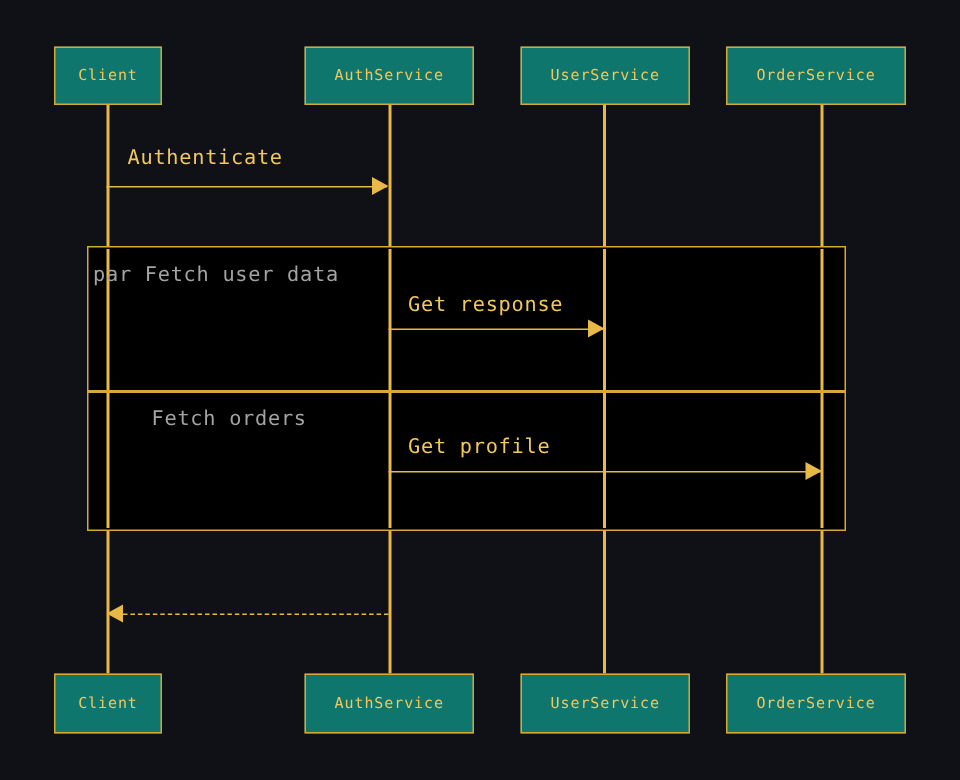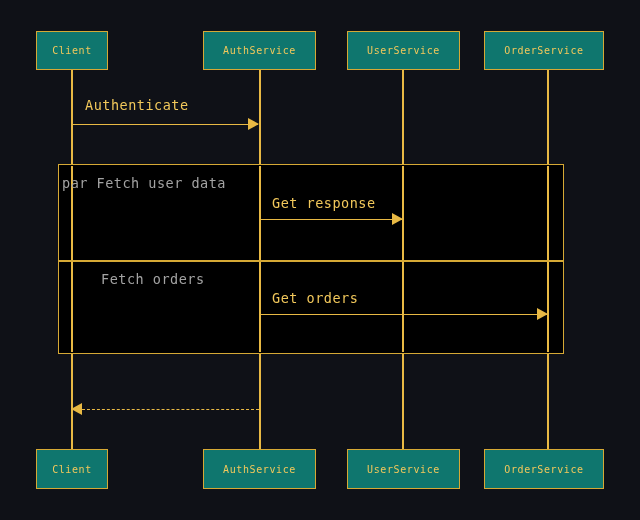--- a/index.html
+++ b/index.html
@@ -114,21 +114,21 @@
   <div class="frag-label" style="left:62px; top:271px;margin-left:39px;">Fetch orders</div>
 
   <div class="msg-label" style="left:85px; top:97px;">Authenticate</div>
   <div class="msg-line" style="left:71px; top:124px; width:187px;"></div>
   <div class="msg-head right" style="left:248px; top:118px;"></div>
 
   <div class="msg-label" style="left:272px; top:195px;">Get response</div>
   <div class="msg-line" style="left:259px; top:219px; width:143px;"></div>
   <div class="msg-head right" style="left:392px; top:213px;"></div>
 
-  <div class="msg-label" style="left:272px; top:290px;">Get orders</div>
+  <div class="msg-label" style="left:272px; top:290px;">Get profile</div>
   <div class="msg-line" style="left:259px; top:314px; width:288px;"></div>
   <div class="msg-head right" style="left:537px; top:308px;"></div>
 
   <div class="msg-line dashed" style="left:82px; top:409px; width:177px;"></div>
   <div class="msg-head left" style="left:71px; top:403px;"></div>
 
   <div class="actor-box" style="left:36px; top:31px; width:72px; height:39px;">Client</div>
 
   <div class="actor-box" style="left:203px; top:31px; width:113px; height:39px;">AuthService</div>
 

